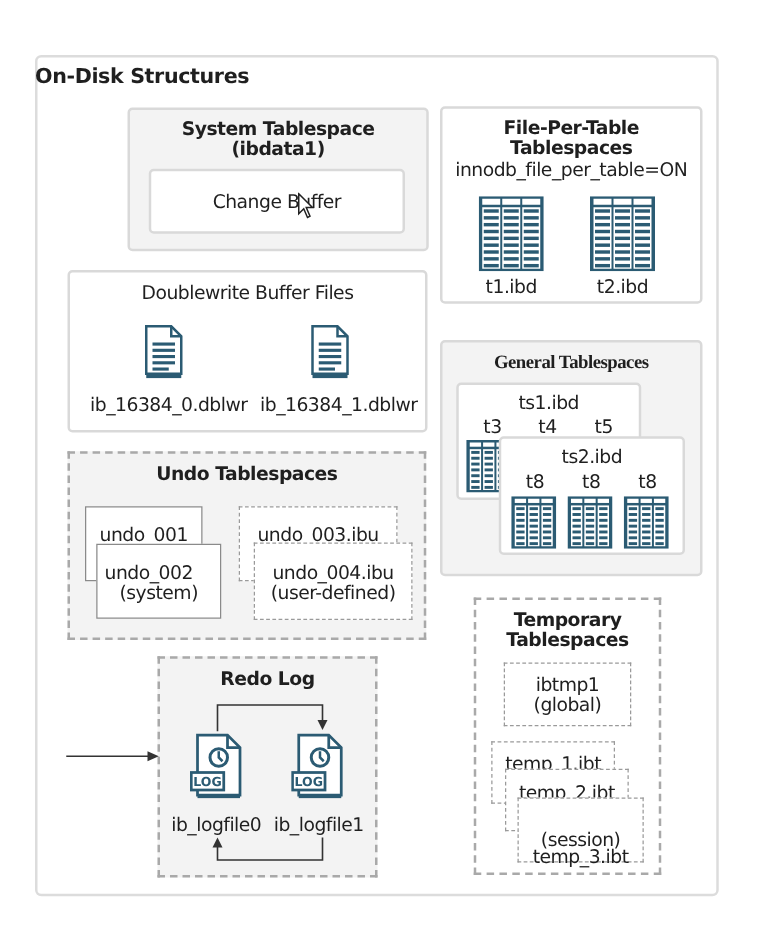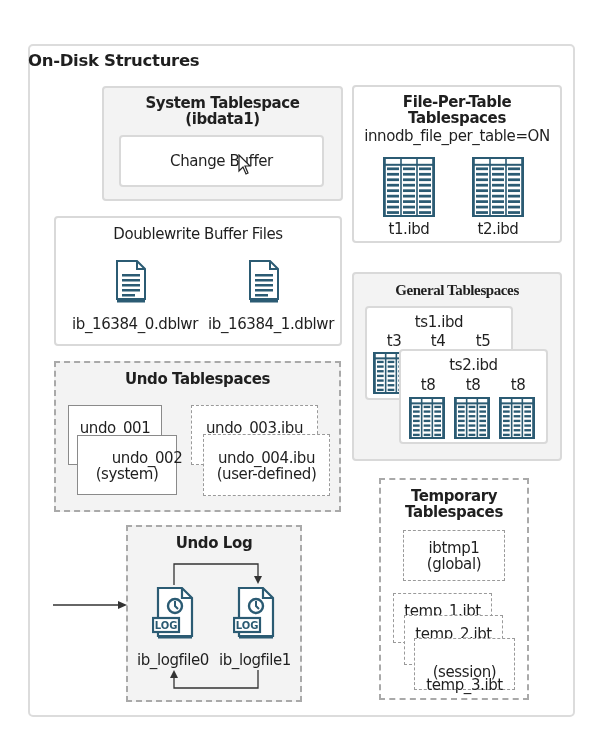--- a/index.html
+++ b/index.html
@@ -287,21 +287,21 @@
       <rect x="25.333333333333332" y="32.073142857142855" width="6.666666666666666" height="2.3314285714285714" fill="#2b5b73"></rect>
       <rect x="25.333333333333332" y="36.736000000000004" width="6.666666666666666" height="2.3314285714285714" fill="#2b5b73"></rect>
     </svg>
   </div>
 
 <div class="abs box grey dashed" style="left:54px;top:361px;width:287px;height:151px;"></div>
 <div class="abs lbl bold" style="left:54px;top:371px;width:287px;">Undo Tablespaces</div>
 <div class="abs plain" style="left:68px;top:405px;width:94px;height:60px;"></div>
 <div class="abs lbl" style="left:68px;top:420px;width:94px;">undo_001</div>
 <div class="abs plain" style="left:77px;top:435px;width:100px;height:60px;"></div>
-<div class="abs lbl" style="left:77px;top:450px;width:84px;margin-left:28px;">undo_002</div>
+<div class="abs lbl" style="left:77px;top:450px;width:84px;">undo_002</div>
 <div class="abs lbl" style="left:77px;top:466px;width:100px;">(system)</div>
 <div class="abs dash-in" style="left:191px;top:405px;width:127px;height:60px;"></div>
 <div class="abs lbl" style="left:191px;top:420px;width:127px;">undo_003.ibu</div>
 <div class="abs dash-in" style="left:203px;top:434px;width:127px;height:62px;"></div>
 <div class="abs lbl" style="left:203px;top:450px;width:127px;">undo_004.ibu</div>
 <div class="abs lbl" style="left:203px;top:466px;width:127px;">(user-defined)</div>
 
 <div class="abs dashed" style="left:379px;top:478px;width:150px;height:222px;"></div>
 <div class="abs lbl bold" style="left:379px;top:488px;width:150px;">Temporary</div>
 <div class="abs lbl bold" style="left:379px;top:504px;width:150px;">Tablespaces</div>
@@ -310,21 +310,21 @@
 <div class="abs lbl" style="left:403px;top:556px;width:102px;">(global)</div>
 <div class="abs dash-in" style="left:393px;top:593px;width:99px;height:50px;"></div>
 <div class="abs lbl" style="left:393px;top:603px;width:99px;">temp_1.ibt</div>
 <div class="abs dash-in" style="left:404px;top:615px;width:99px;height:50px;"></div>
 <div class="abs lbl" style="left:404px;top:626px;width:99px;">temp_2.ibt</div>
 <div class="abs dash-in" style="left:414px;top:638px;width:101px;height:52px;"></div>
 <div class="abs lbl" style="left:414px;top:677px;width:101px;">temp_3.ibt</div>
 <div class="abs lbl" style="left:414px;top:664px;width:101px;">(session)</div>
 
 <div class="abs box grey dashed" style="left:126px;top:525px;width:176px;height:177px;"></div>
-<div class="abs lbl bold" style="left:126px;top:535px;width:176px;">Undo Log</div>
+<div class="abs lbl bold" style="left:126px;top:535px;width:176px;">Redo Log</div>
 <svg class="abs" style="left:0;top:0;" width="610" height="752">
   <g>
     <polyline points="174,585 174,564 258,564 258,578" fill="none" stroke="#333" stroke-width="1.3"></polyline>
     <polygon points="254,576 262,576 258,584" fill="#333"></polygon>
   </g>
   <g>
     <polyline points="258,670 258,688 174,688 174,676" fill="none" stroke="#333" stroke-width="1.3"></polyline>
     <polygon points="170,678 178,678 174,670" fill="#333"></polygon>
   </g>
   <g>

